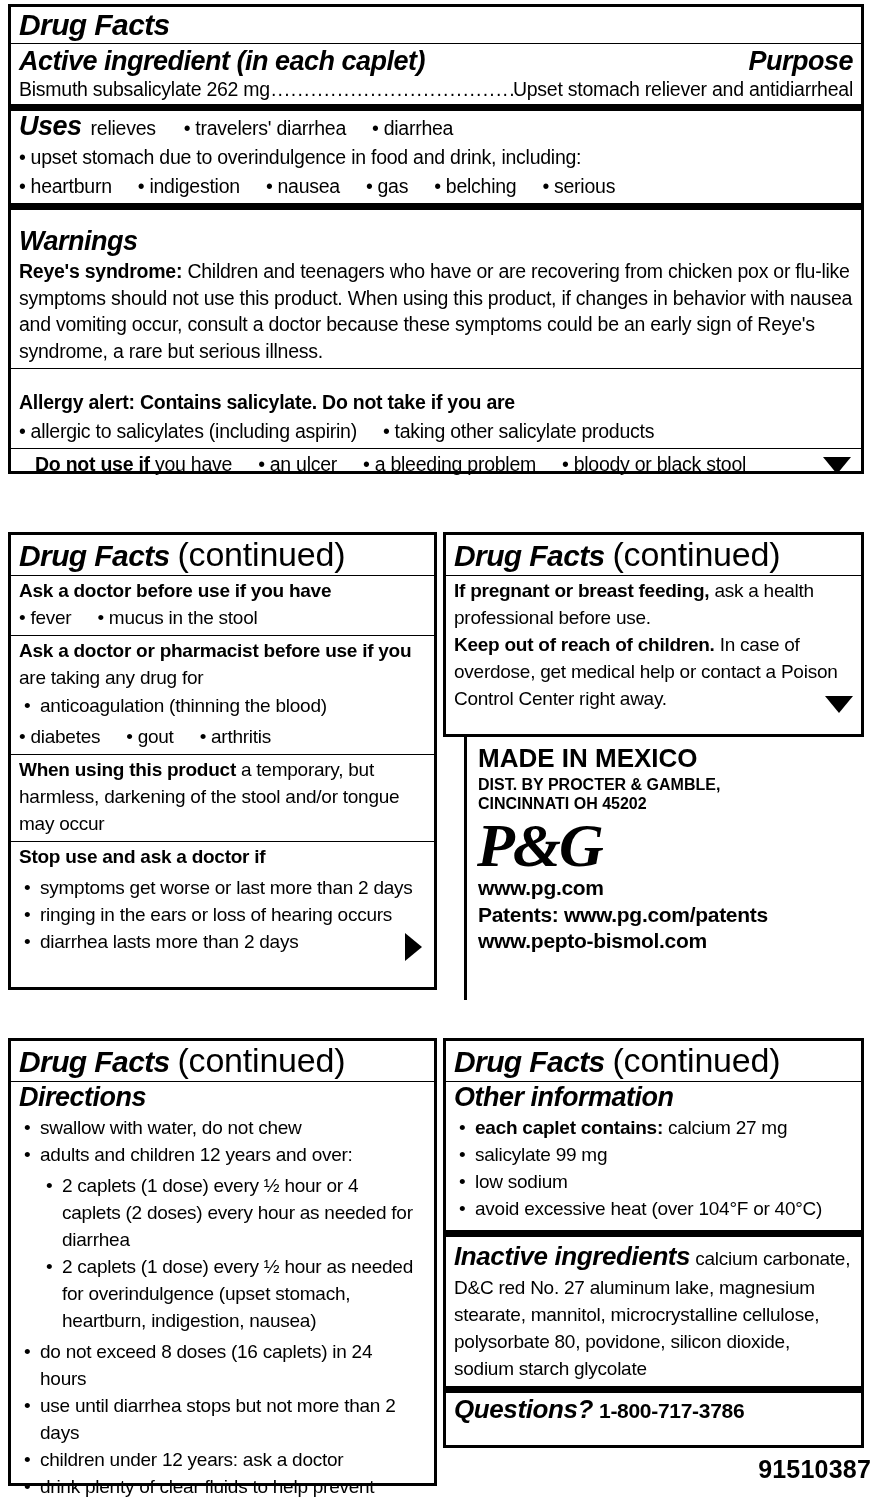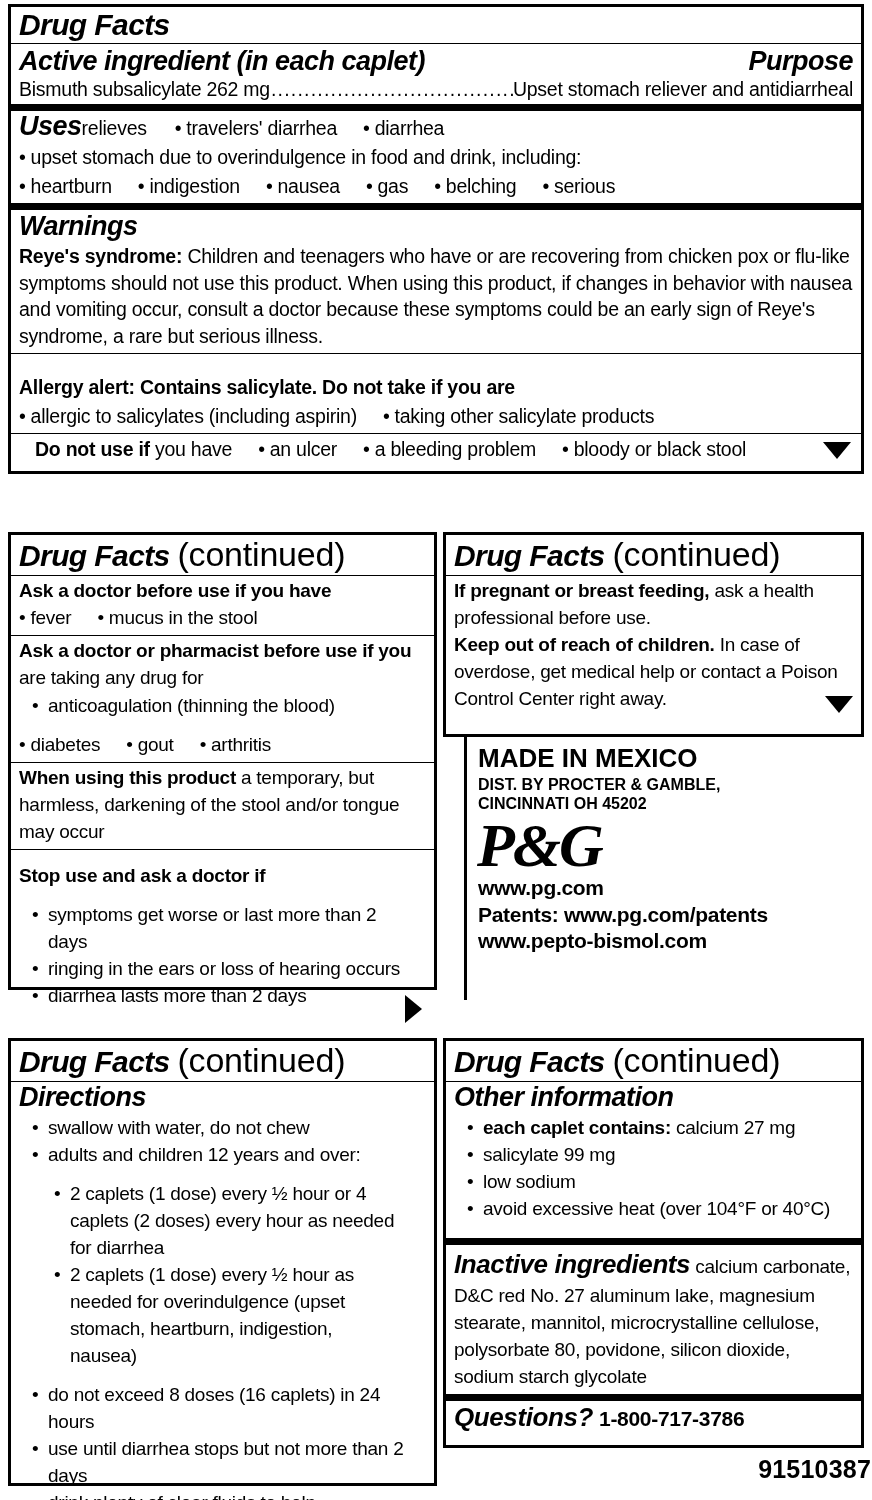--- a/index.html
+++ b/index.html
@@ -105,21 +105,21 @@
     content: "\2022";
     display: inline-block;
     margin-right: 5px;
   }
   .inline-b { display: inline-block; margin-right: 26px; }
   .inline-b:last-child { margin-right: 0; }
 
   
   ul.bl {
     list-style: none;
-    margin: 12px;
+    margin: 4px;
     padding: 0;
   }
   ul.bl > li {
     position: relative;
     padding-left: 17px;
     margin: 0;
   }
   ul.bl > li::before {
     content: "\2022";
     position: absolute;
@@ -192,29 +192,29 @@
     </div>
     <div class="leader-row" style="margin-top:1px;">
       <span>Bismuth subsalicylate 262 mg</span>
       <span class="leader">..............................................................</span>
       <span>Upset stomach reliever and antidiarrheal</span>
     </div>
   </div>
 
   <div class="sect rule-thick" style="padding-top:1px;">
     <div style="line-height:1.18;">
-      <span class="hdr-ital">Uses</span><span class="bodytext" style="">relieves</span><span class="bodytext bul inline-b" style="margin-left:28px;">travelers' diarrhea</span><span class="bodytext bul inline-b">diarrhea</span>
+      <span class="hdr-ital">Uses</span><span class="bodytext" style="margin-left:9px;">relieves</span><span class="bodytext bul inline-b" style="margin-left:28px;">travelers' diarrhea</span><span class="bodytext bul inline-b">diarrhea</span>
     </div>
     <div class="bodytext bul" style="margin-top:2px;">upset stomach due to overindulgence in food and drink, including:</div>
     <div class="bodytext" style="margin-top:2px;">
       <span class="bul inline-b">heartburn</span><span class="bul inline-b">indigestion</span><span class="bul inline-b">nausea</span><span class="bul inline-b">gas</span><span class="bul inline-b">belching</span><span class="bul inline-b">serious</span>
     </div>
   </div>
 
-  <div class="sect rule-thick" style="padding-top:2px;">
+  <div class="sect rule-thick" style="padding-top:17px;">
     <div class="hdr-ital">Warnings</div>
     <div class="bodytext" style="margin-top:1px;">
       <b>Reye's syndrome:</b><span> Children and teenagers who have or are recovering from chicken pox or flu-like symptoms should not use this product. When using this product, if changes in behavior with nausea and vomiting occur, consult a doctor because these symptoms could be an early sign of Reye's syndrome, a rare but serious illness.</span>
     </div>
   </div>
 
   <div class="sect rule-thin" style="padding-top:20px;">
     <div class="bodytext">
       <b>Allergy alert:</b><b> Contains salicylate. Do not take if you are</b>
     </div>
@@ -258,21 +258,21 @@
       <span class="bul inline-b">diabetes</span><span class="bul inline-b">gout</span><span class="bul inline-b">arthritis</span>
     </div>
   </div>
 
   <div class="sect rule-thin" style="padding-top:2px;">
     <div class="bodytext-sm">
       <b>When using this product</b><span> a temporary, but harmless, darkening of the stool and/or tongue may occur</span>
     </div>
   </div>
 
-  <div class="sect rule-thin" style="padding-top:13px; position:relative;">
+  <div class="sect rule-thin" style="padding-top:2px; position:relative;">
     <div class="bodytext-sm b">Stop use and ask a doctor if</div>
     <ul class="bl bodytext-sm">
       <li>symptoms get worse or last more than 2 days</li>
       <li>ringing in the ears or loss of hearing occurs</li>
       <li style="padding-right:42px;">diarrhea lasts more than 2 days</li>
     </ul>
     <span class="arrow-right" style="right:12px; bottom:2px;"></span>
   </div>
 </div>
 
@@ -323,20 +323,21 @@
       <li>swallow with water, do not chew</li>
       <li>
         <span>adults and children 12 years and over:</span>
         <ul class="bl">
           <li>2 caplets (1 dose) every ½ hour or 4 caplets (2 doses) every hour as needed for diarrhea</li>
           <li>2 caplets (1 dose) every ½ hour as needed for overindulgence (upset stomach, heartburn, indigestion, nausea)</li>
         </ul>
       </li>
       <li>do not exceed 8 doses (16 caplets) in 24 hours</li>
       <li>use until diarrhea stops but not more than 2 days</li>
+      <li>children under 12 years: ask a doctor</li>
       <li style="padding-right:40px;">drink plenty of clear fluids to help prevent dehydration caused by diarrhea</li>
     </ul>
     <span class="arrow-right" style="right:12px; bottom:4px;"></span>
   </div>
 </div>
 
 <div class="panel box" style="left:443px; top:1038px; width:421px; height:410px;">
 
   <div class="sect" style="padding-top:2px;">
     <div class="df-title">

